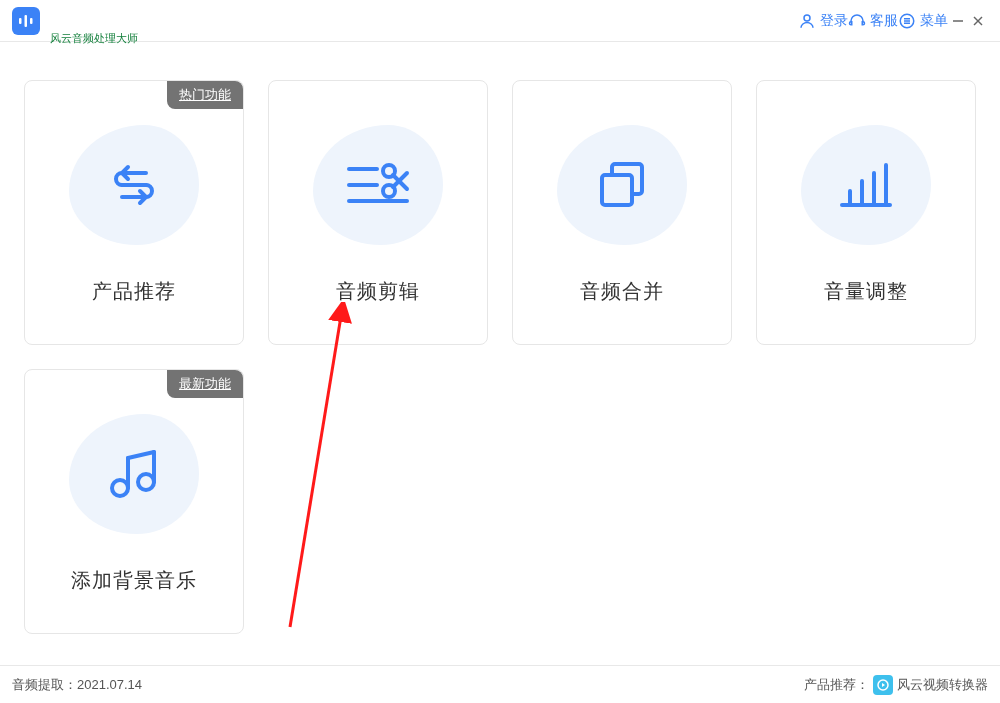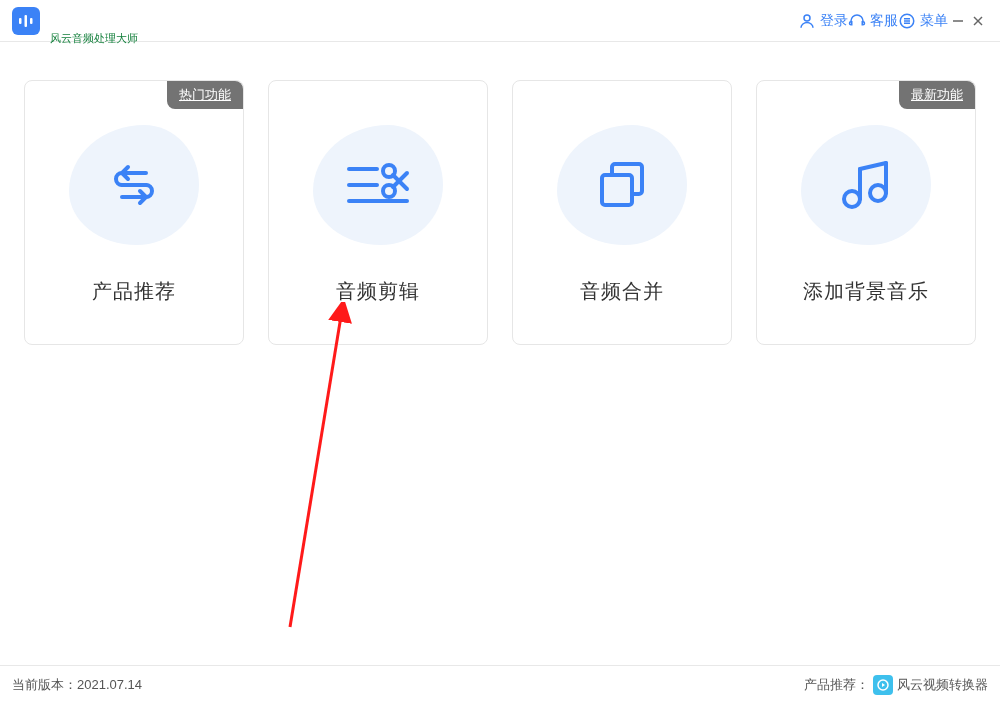--- a/index.html
+++ b/index.html
@@ -233,20 +233,33 @@
         <svg class="icon-svg" width="60" height="60" viewBox="0 0 60 60" fill="none" stroke="#3b82f6" stroke-width="4" stroke-linejoin="round">
           <rect x="10" y="20" width="30" height="30" rx="3"></rect>
           <path d="M20 20V12a3 3 0 0 1 3-3h24a3 3 0 0 1 3 3v24a3 3 0 0 1-3 3h-7"></path>
         </svg>
       </div>
       <div class="card-label">音频合并</div>
     </div>
 
 
 
+    <div class="card">
+      <div class="icon-wrap">
+        <div class="blob"></div>
+        <svg class="icon-svg" width="64" height="60" viewBox="0 0 64 60" fill="none" stroke="#3b82f6" stroke-width="4" stroke-linecap="round">
+          <line x1="8" y1="50" x2="56" y2="50"></line>
+          <line x1="16" y1="50" x2="16" y2="36"></line>
+          <line x1="28" y1="50" x2="28" y2="26"></line>
+          <line x1="40" y1="50" x2="40" y2="18"></line>
+          <line x1="52" y1="50" x2="52" y2="10"></line>
+        </svg>
+      </div>
+      <div class="card-label">音量调整</div>
+    </div>
 
 
     <div class="card">
       <div class="badge">最新功能</div>
       <div class="icon-wrap">
         <div class="blob"></div>
         <svg class="icon-svg" width="60" height="60" viewBox="0 0 60 60" fill="none" stroke="#3b82f6" stroke-width="4" stroke-linecap="round" stroke-linejoin="round">
           <circle cx="16" cy="44" r="8"></circle>
             <circle cx="42" cy="38" r="8"></circle>
           <line x1="24" y1="44" x2="24" y2="14"></line>
@@ -264,21 +277,21 @@
         <marker id="ah" markerWidth="8" markerHeight="8" refX="4" refY="4" orient="auto">
           <path d="M0 0L8 4L0 8z" fill="#ff1a1a"></path>
         </marker>
       </defs>
     <line x1="20" y1="325" x2="72" y2="8" stroke="#ff1a1a" stroke-width="3" marker-end="url(#ah)"></line>
   </svg>
 </div>
 
 <div class="statusbar">
   <div class="status-left">
-    <span>当前版本：</span><span>2021.07.14</span>
+    <span>音频提取：</span><span>2021.07.14</span>
   </div>
   <div class="status-right">
     <span>产品推荐：</span>
     <span class="rec-icon">
       <svg width="12" height="12" viewBox="0 0 12 12">
           <circle cx="6" cy="6" r="5" fill="none" stroke="#fff" stroke-width="1.5"></circle>
           <path d="M5 4l3 2-3 2z" fill="#fff"></path>
         </svg>
     </span>
     <span>风云视频转换器</span>

